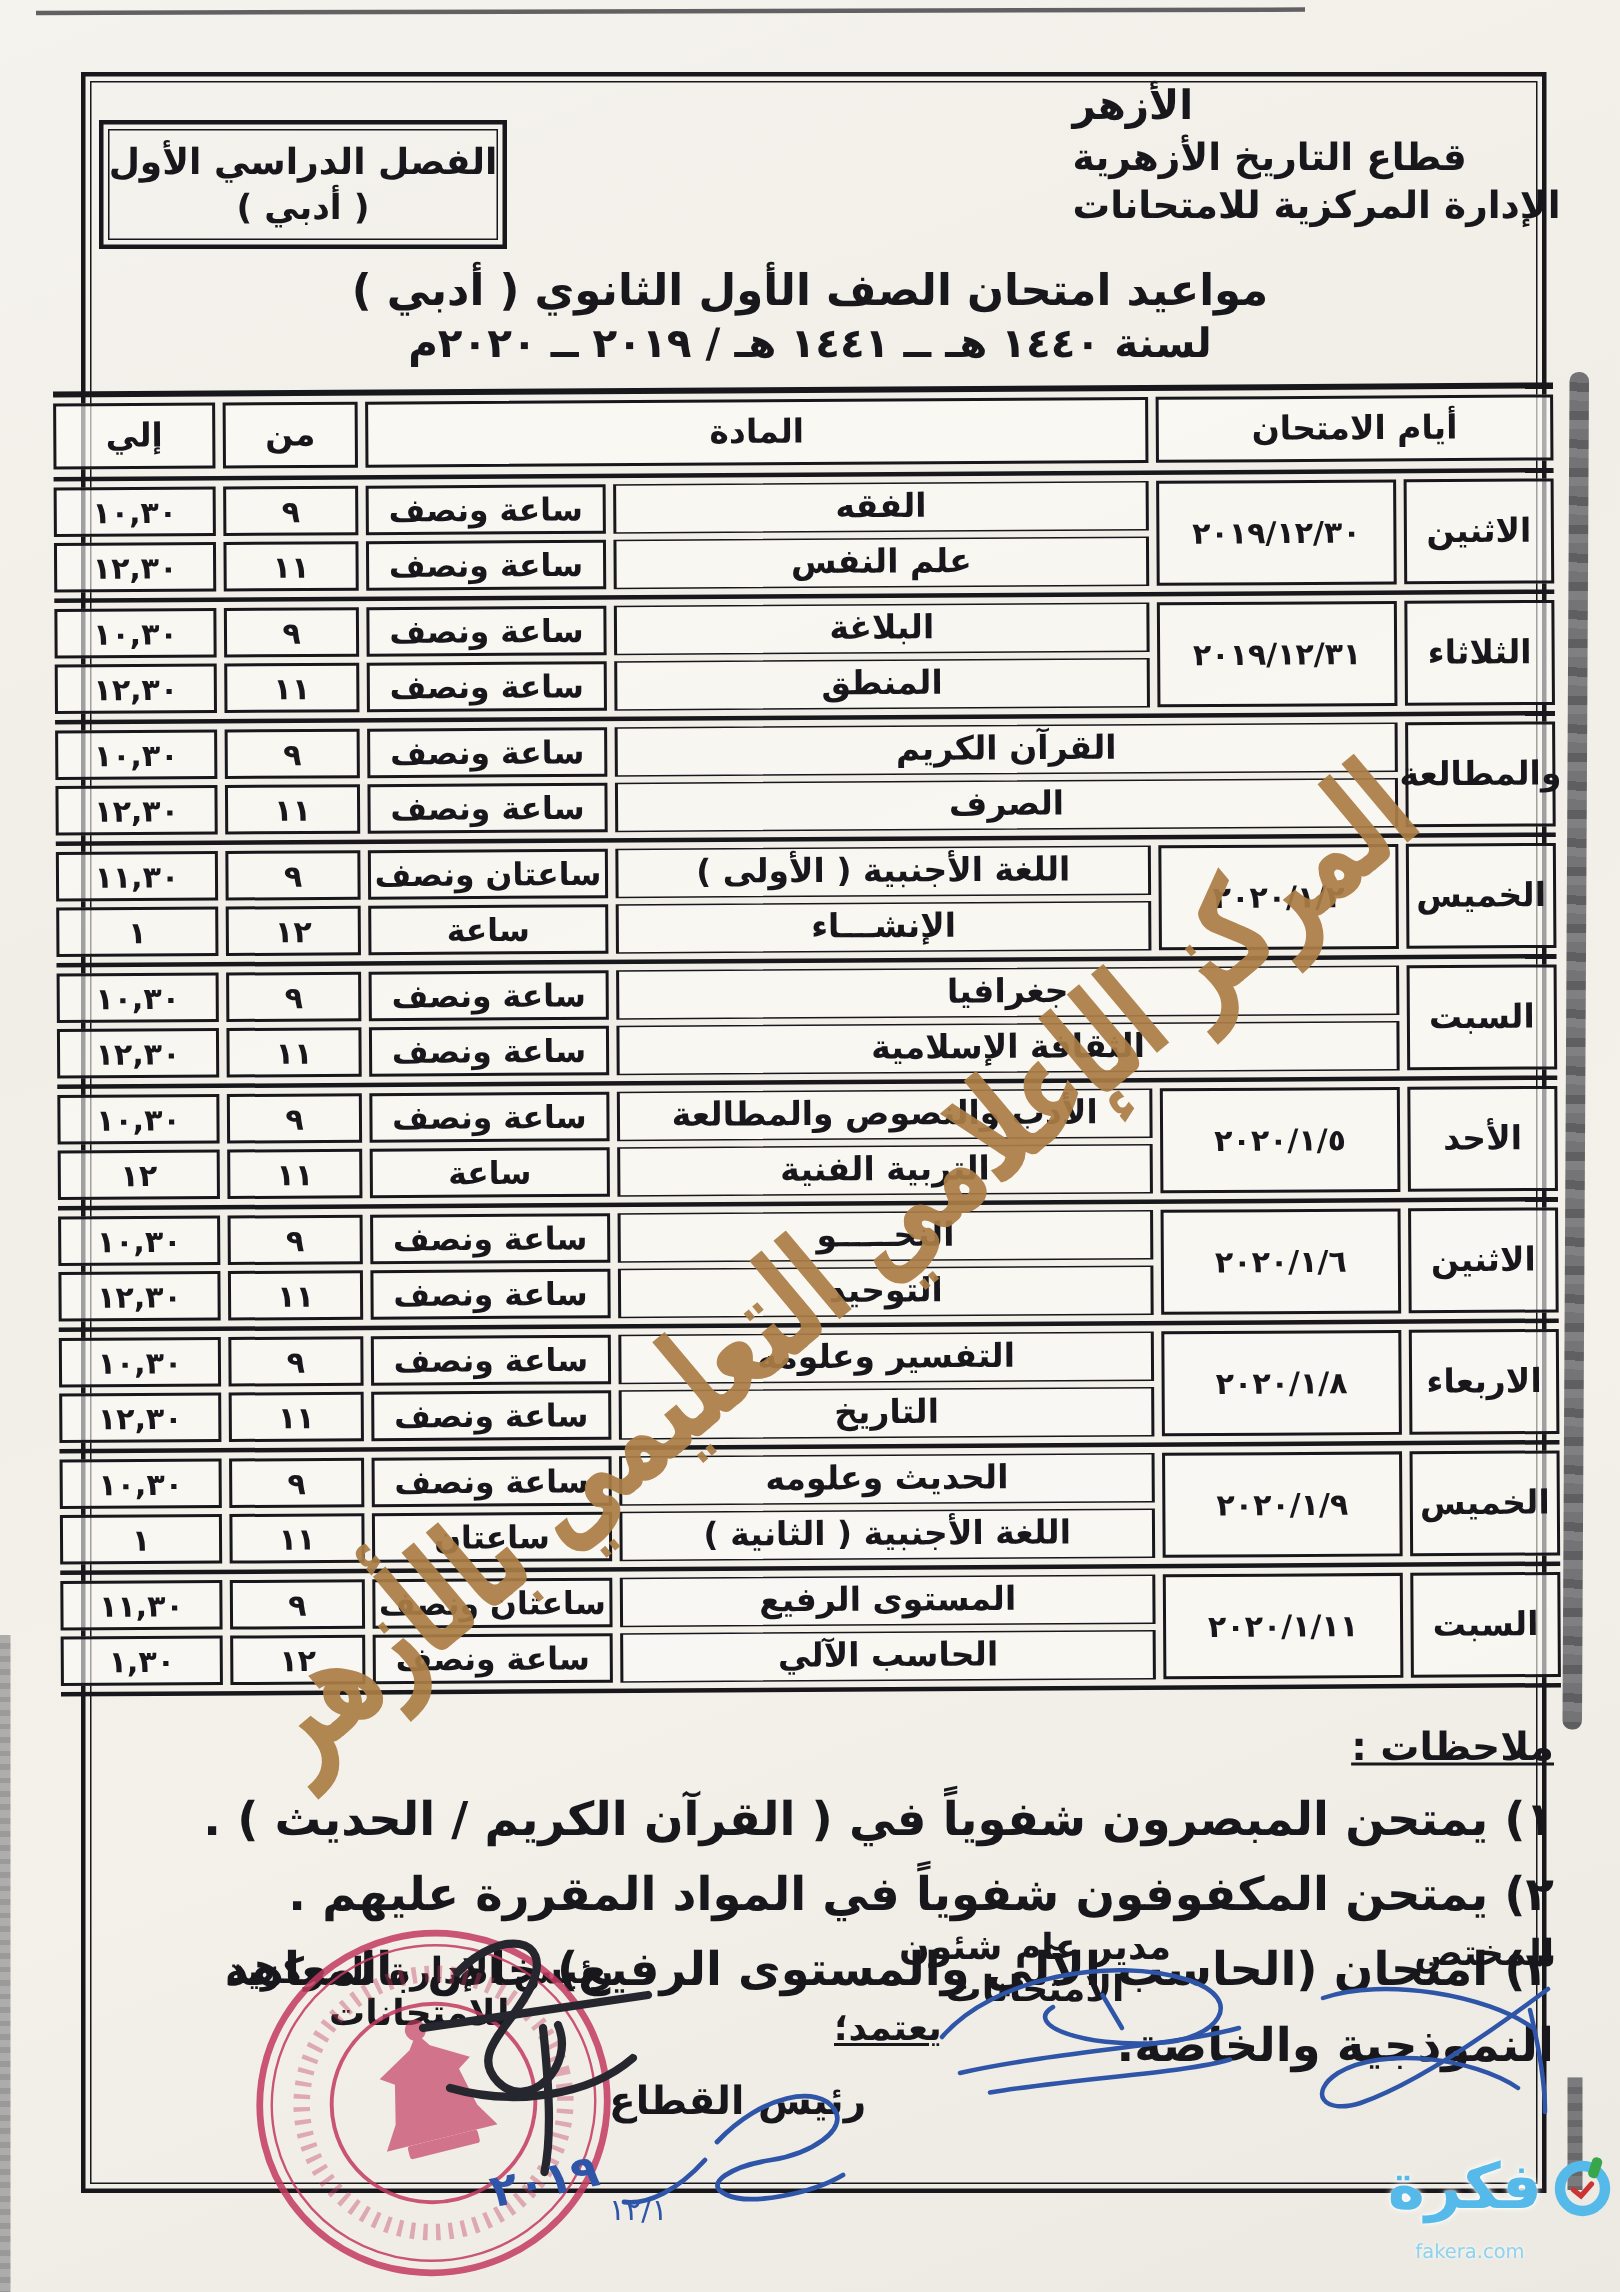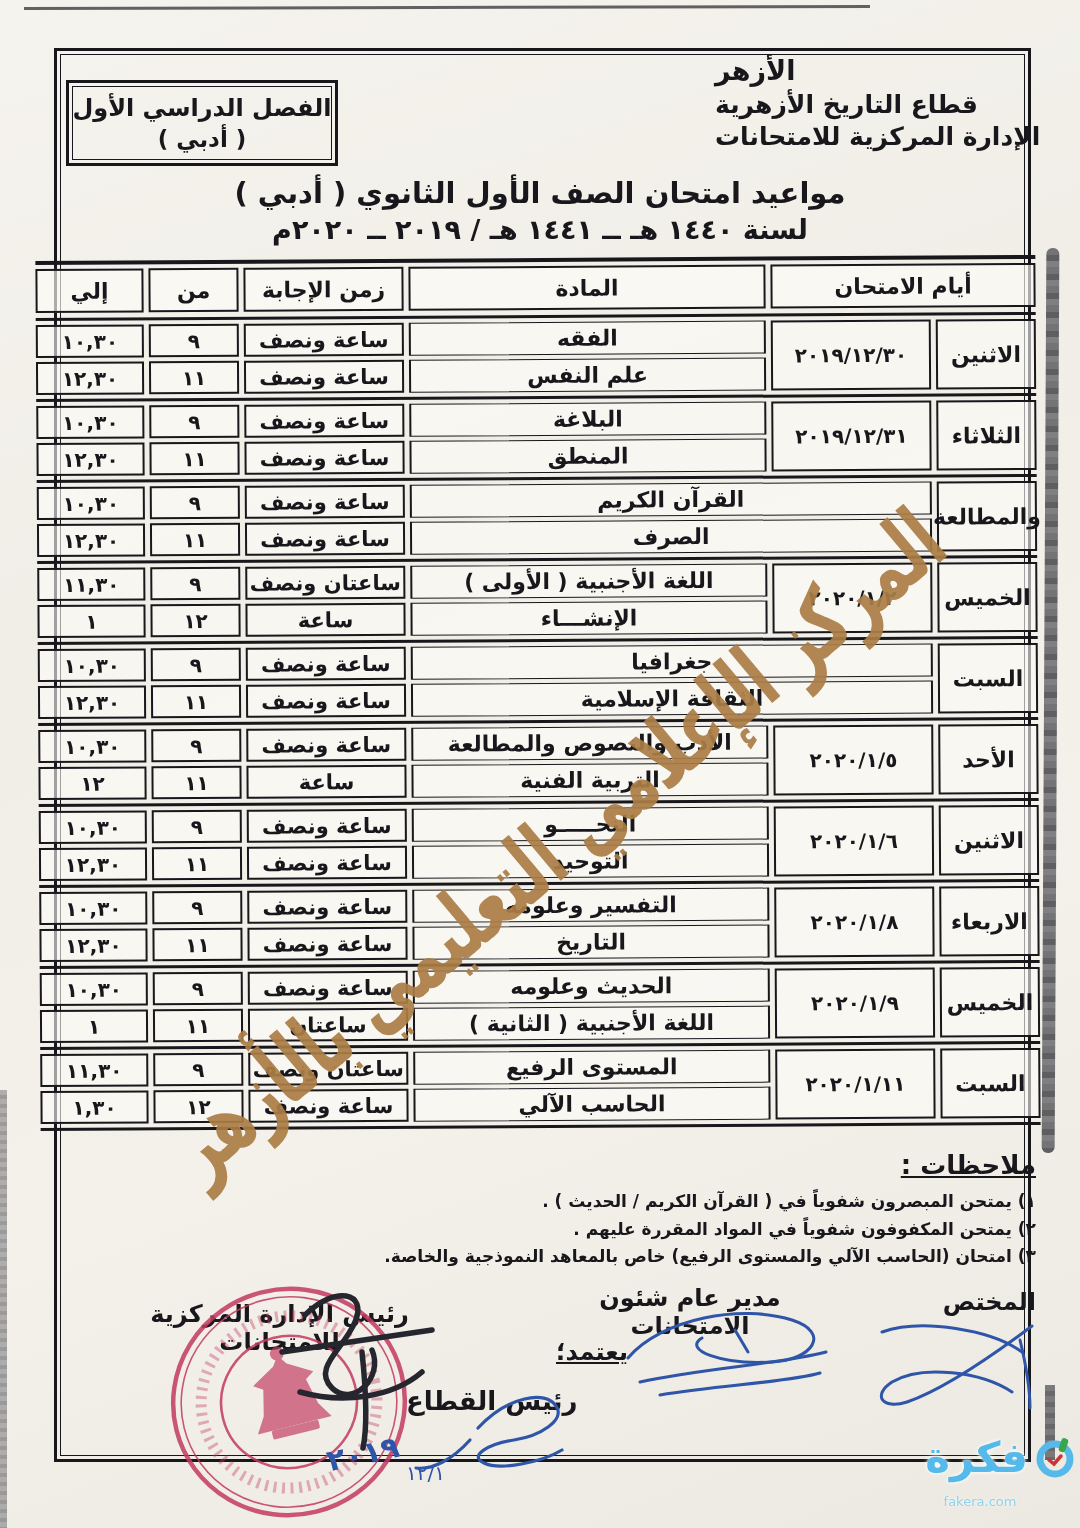--- a/index.html
+++ b/index.html
@@ -53,21 +53,21 @@
   .from-cell{width:90px;font-size:20px;}
   .to-cell{width:108px;font-size:20px;}
   .subject-row .cell{min-height:33px;}
   
   .watermark{position:absolute;left:85px;top:805px;width:950px;text-align:center;white-space:nowrap;
              transform:rotate(-40deg) scale(1.02,1.5);transform-origin:center;
              font-size:60px;font-weight:bold;color:#ab7d45;opacity:.92;z-index:6;pointer-events:none;letter-spacing:2px;}
   
   .notes{position:absolute;right:44px;top:1150px;width:960px;text-align:right;z-index:3;}
   .notes-heading{font-size:26px;font-weight:bold;text-decoration:underline;margin-bottom:8px;}
-  .note-line{font-size:17px;font-weight:bold;line-height:1.62;}
+  .note-line{font-size:31px;font-weight:bold;line-height:1.62;}
   
   .sig-label{position:absolute;font-weight:bold;z-index:3;}
   .sig-specialist{right:44px;top:1288px;font-size:24px;}
   .sig-director{left:540px;top:1284px;width:300px;text-align:center;font-size:24px;}
   .sig-central{left:92px;top:1300px;width:375px;text-align:center;font-size:24px;}
   .sig-approved{left:556px;top:1338px;font-size:24px;text-decoration:underline;}
   .sig-sector{left:406px;top:1386px;font-size:26px;}
   .overlay-svg{position:absolute;left:0;top:0;z-index:7;pointer-events:none;}
   .stamp-svg{position:absolute;left:158px;top:1276px;z-index:5;transform:rotate(-14deg);opacity:.85;pointer-events:none;}
   
@@ -99,21 +99,20 @@
     <div class="l2">( أدبي )</div>
   </div>
 
   <div class="doc-title">مواعيد امتحان الصف الأول الثانوي ( أدبي )</div>
   <div class="doc-subtitle">لسنة ١٤٤٠ هـ ــ ١٤٤١ هـ / ٢٠١٩ ــ ٢٠٢٠م</div>
 
   <div class="exam-table">
     <div class="thead">
       <div class="hcell h-days">أيام الامتحان</div>
       <div class="hcell h-subject">المادة</div>
-      <div class="hcell h-duration">زمن الإجابة</div>
       <div class="hcell h-from">من</div>
       <div class="hcell h-to">إلي</div>
     </div>
     <div>
         <div class="day-block">
           <div class="cell day-cell">الاثنين</div>
           <div class="cell date-cell">٢٠١٩/١٢/٣٠</div>
           <div class="inner-col">
             <div class="subject-row">
               <div class="cell subject-cell">الفقه</div>

